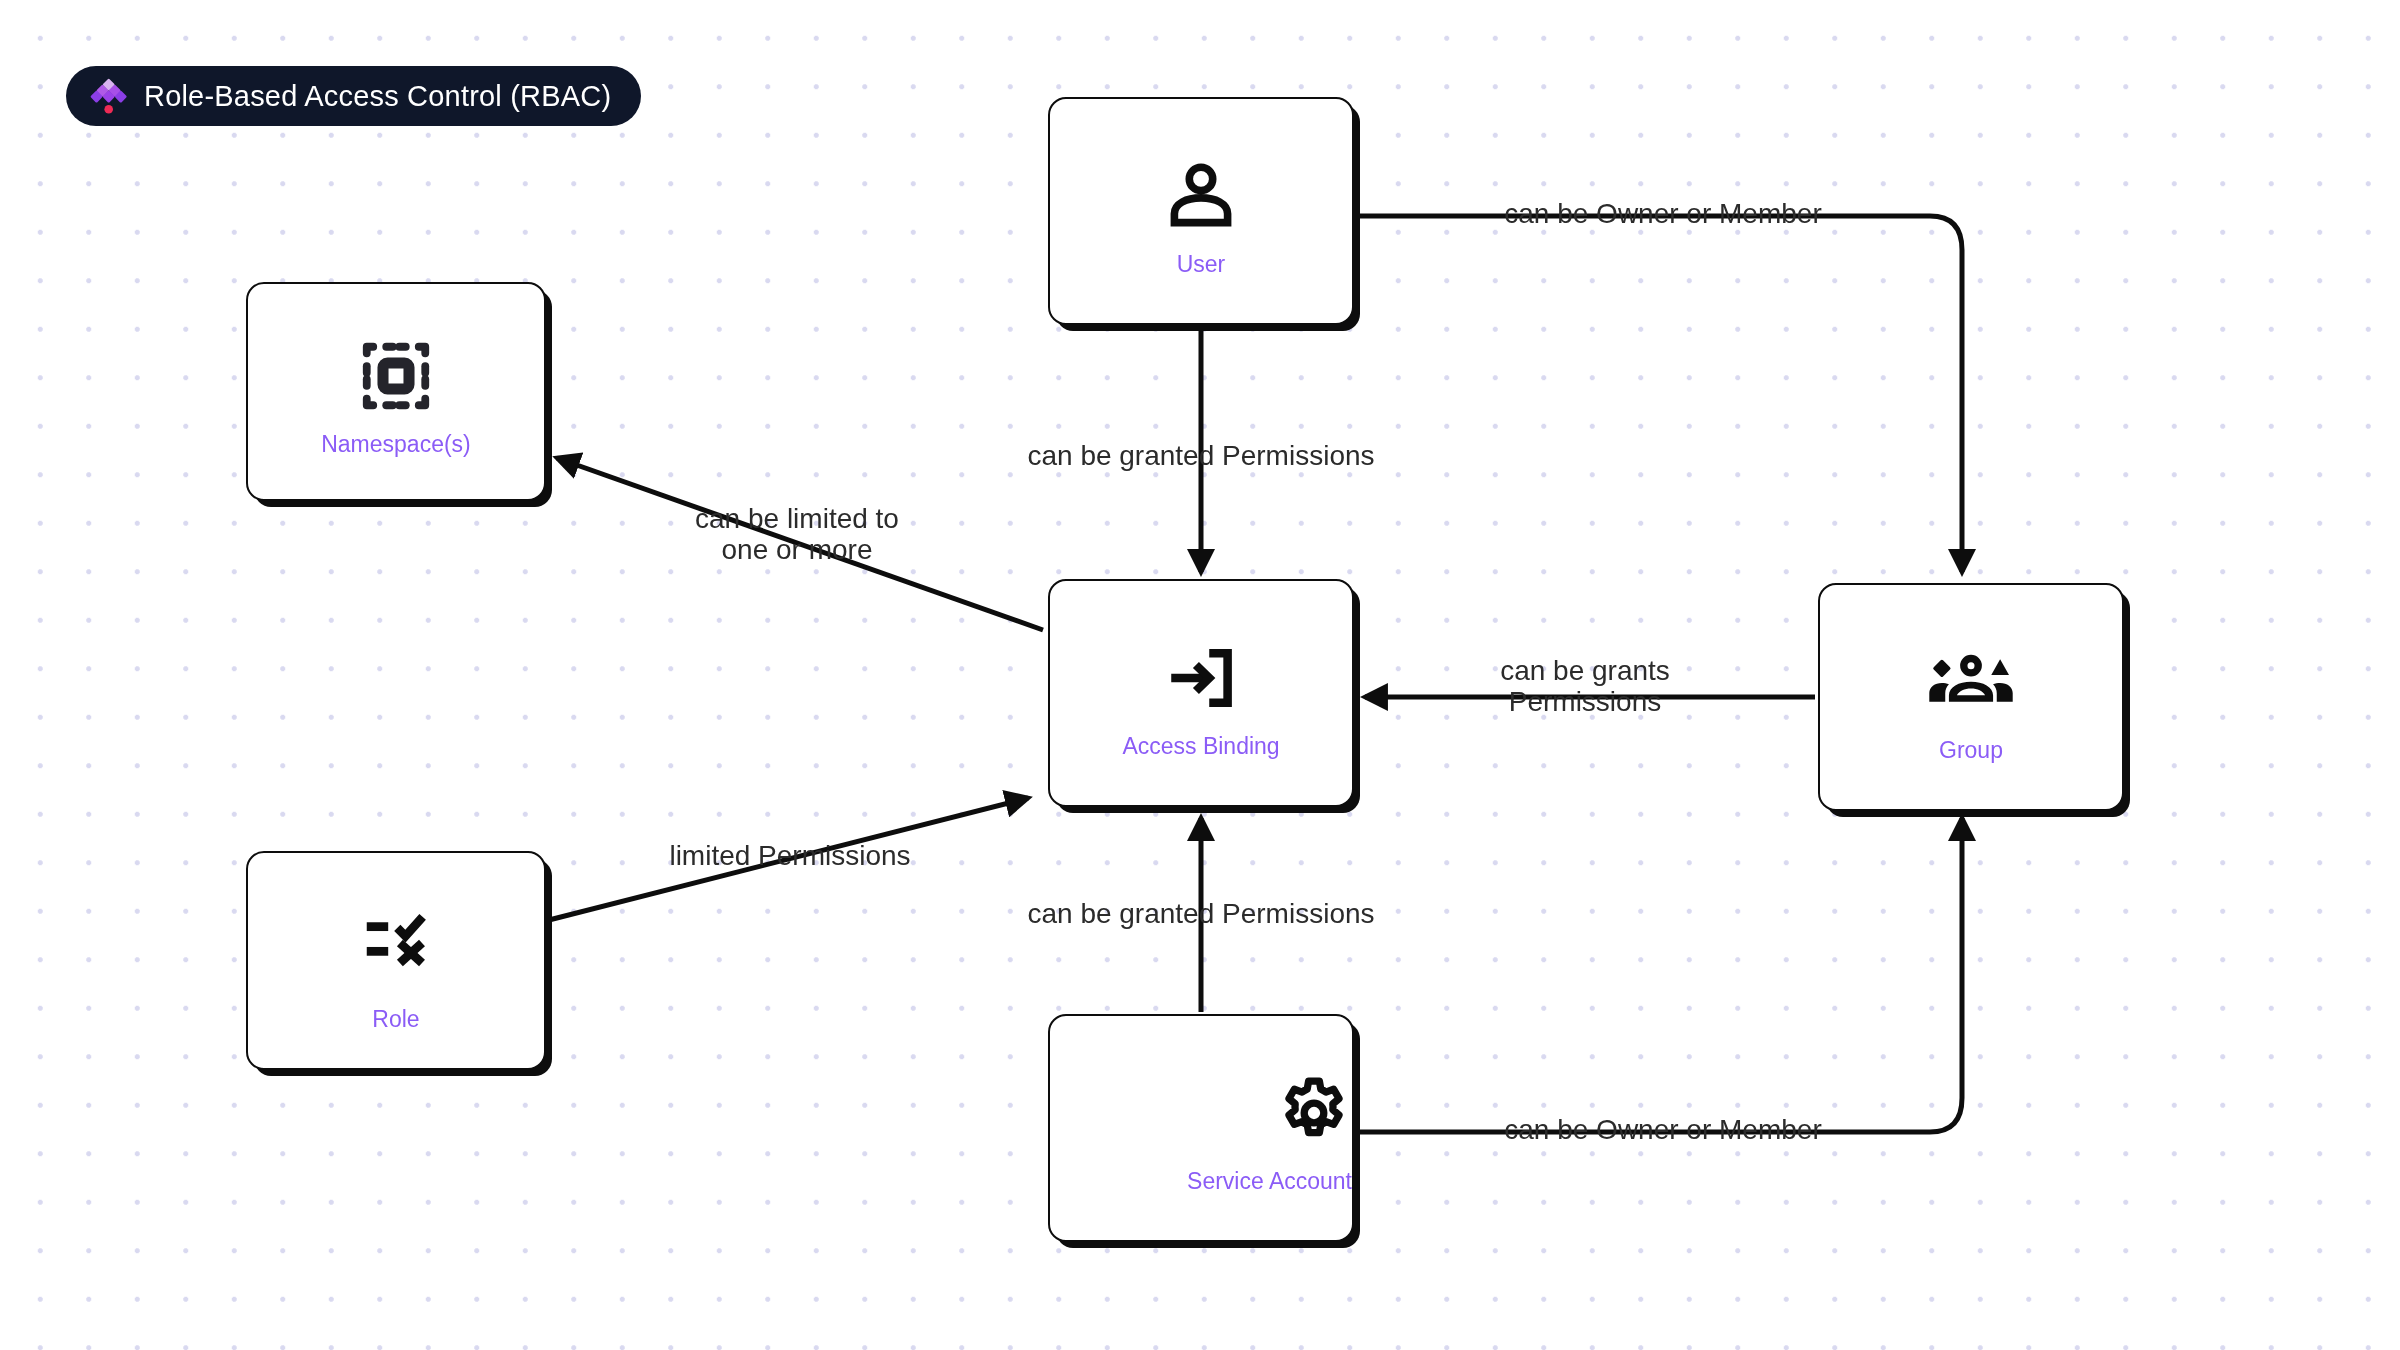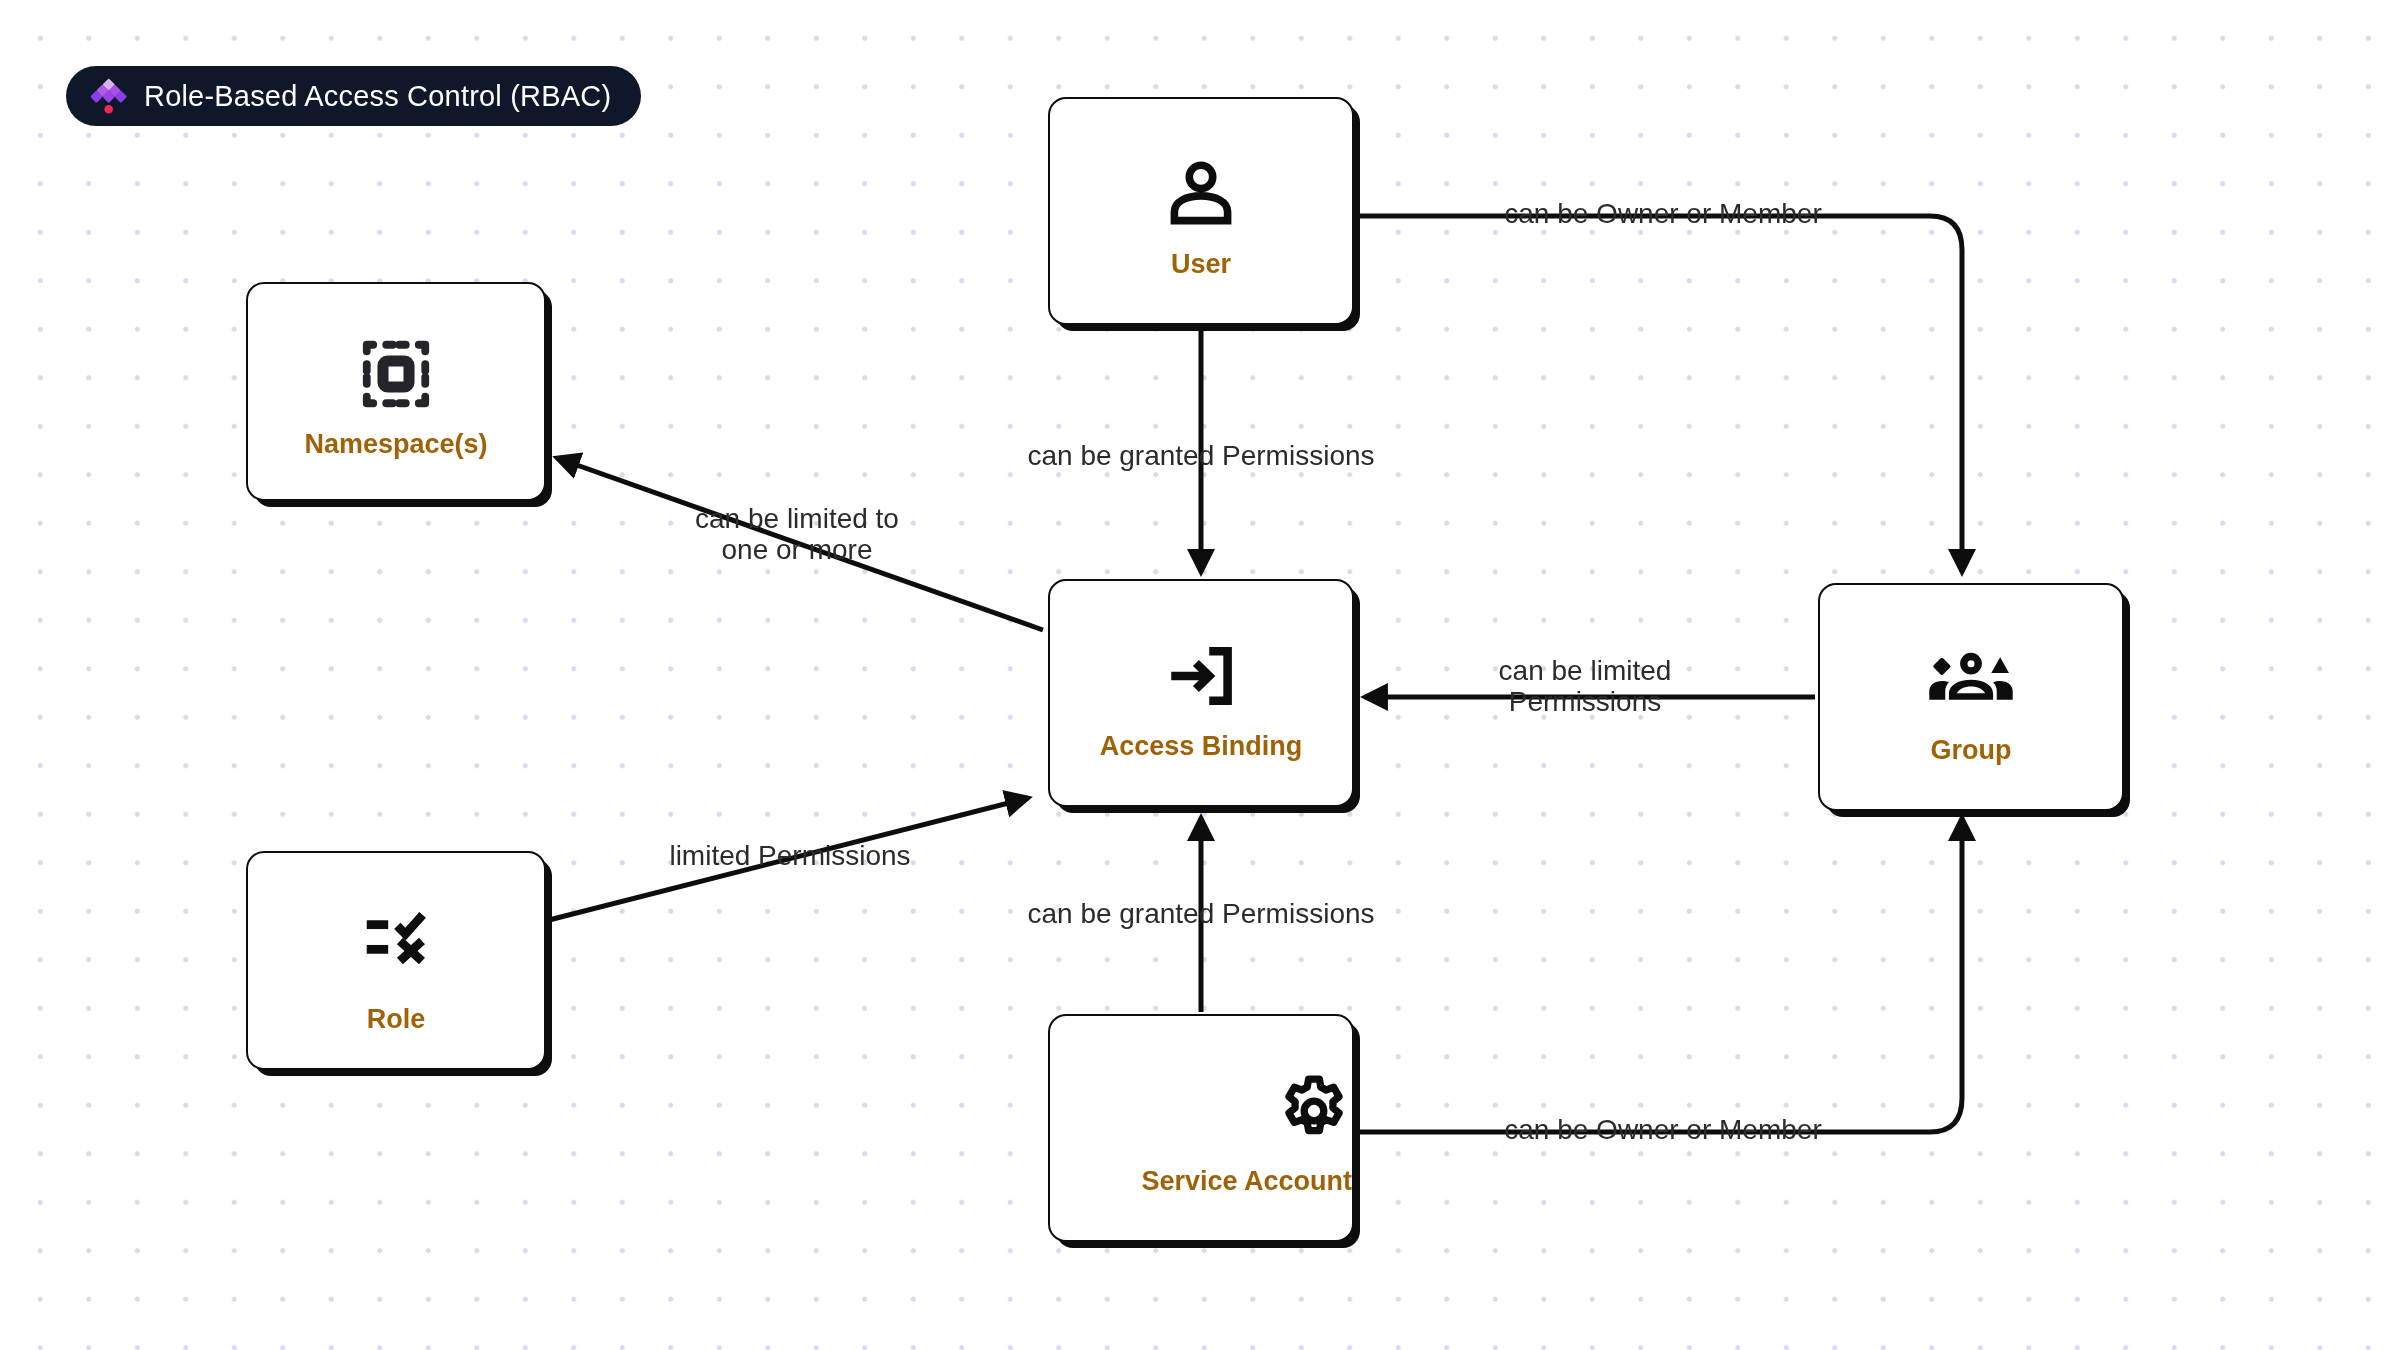--- a/index.html
+++ b/index.html
@@ -62,23 +62,23 @@
   }
   .node .node-icon {
     display: flex;
     align-items: center;
     justify-content: center;
     height: 86px;
     margin-top: 6px;
   }
   .node .node-icon svg { display: block; }
   .node .node-label {
-    font-size: 27px;
-    font-weight: bold;
-    color: #a16207;
+    font-size: 23px;
+    font-weight: normal;
+    color: #8b5cf6;
     margin-top: 14px;
     white-space: nowrap;
     line-height: 1;
   }
 
   
   .edge-label {
     position: absolute;
     font-size: 28px;
     color: #2b2b2b;
@@ -131,21 +131,21 @@
     <path d="M 1043 630 L 557 458" marker-end="url(#arrow)"></path>
 
     <path d="M 549 920 L 1028 798" marker-end="url(#arrow)"></path>
   </g>
 </svg>
 
 <div class="edge-label" style="left:915px; top:440px; width:572px;">can be granted Permissions</div>
 
 <div class="edge-label" style="left:1405px; top:198px; width:516px;">can be Owner or Member</div>
 
-<div class="edge-label" style="left:1433px; top:655px; width:304px;">can be limited
+<div class="edge-label" style="left:1433px; top:655px; width:304px;">can be grants
 Permissions</div>
 
 <div class="edge-label" style="left:915px; top:898px; width:572px;">can be granted Permissions</div>
 
 <div class="edge-label" style="left:1405px; top:1114px; width:516px;">can be Owner or Member</div>
 
 <div class="edge-label" style="left:645px; top:503px; width:304px;">can be limited to
 one or more</div>
 
 <div class="edge-label" style="left:640px; top:840px; width:300px;">limited Permissions</div>

